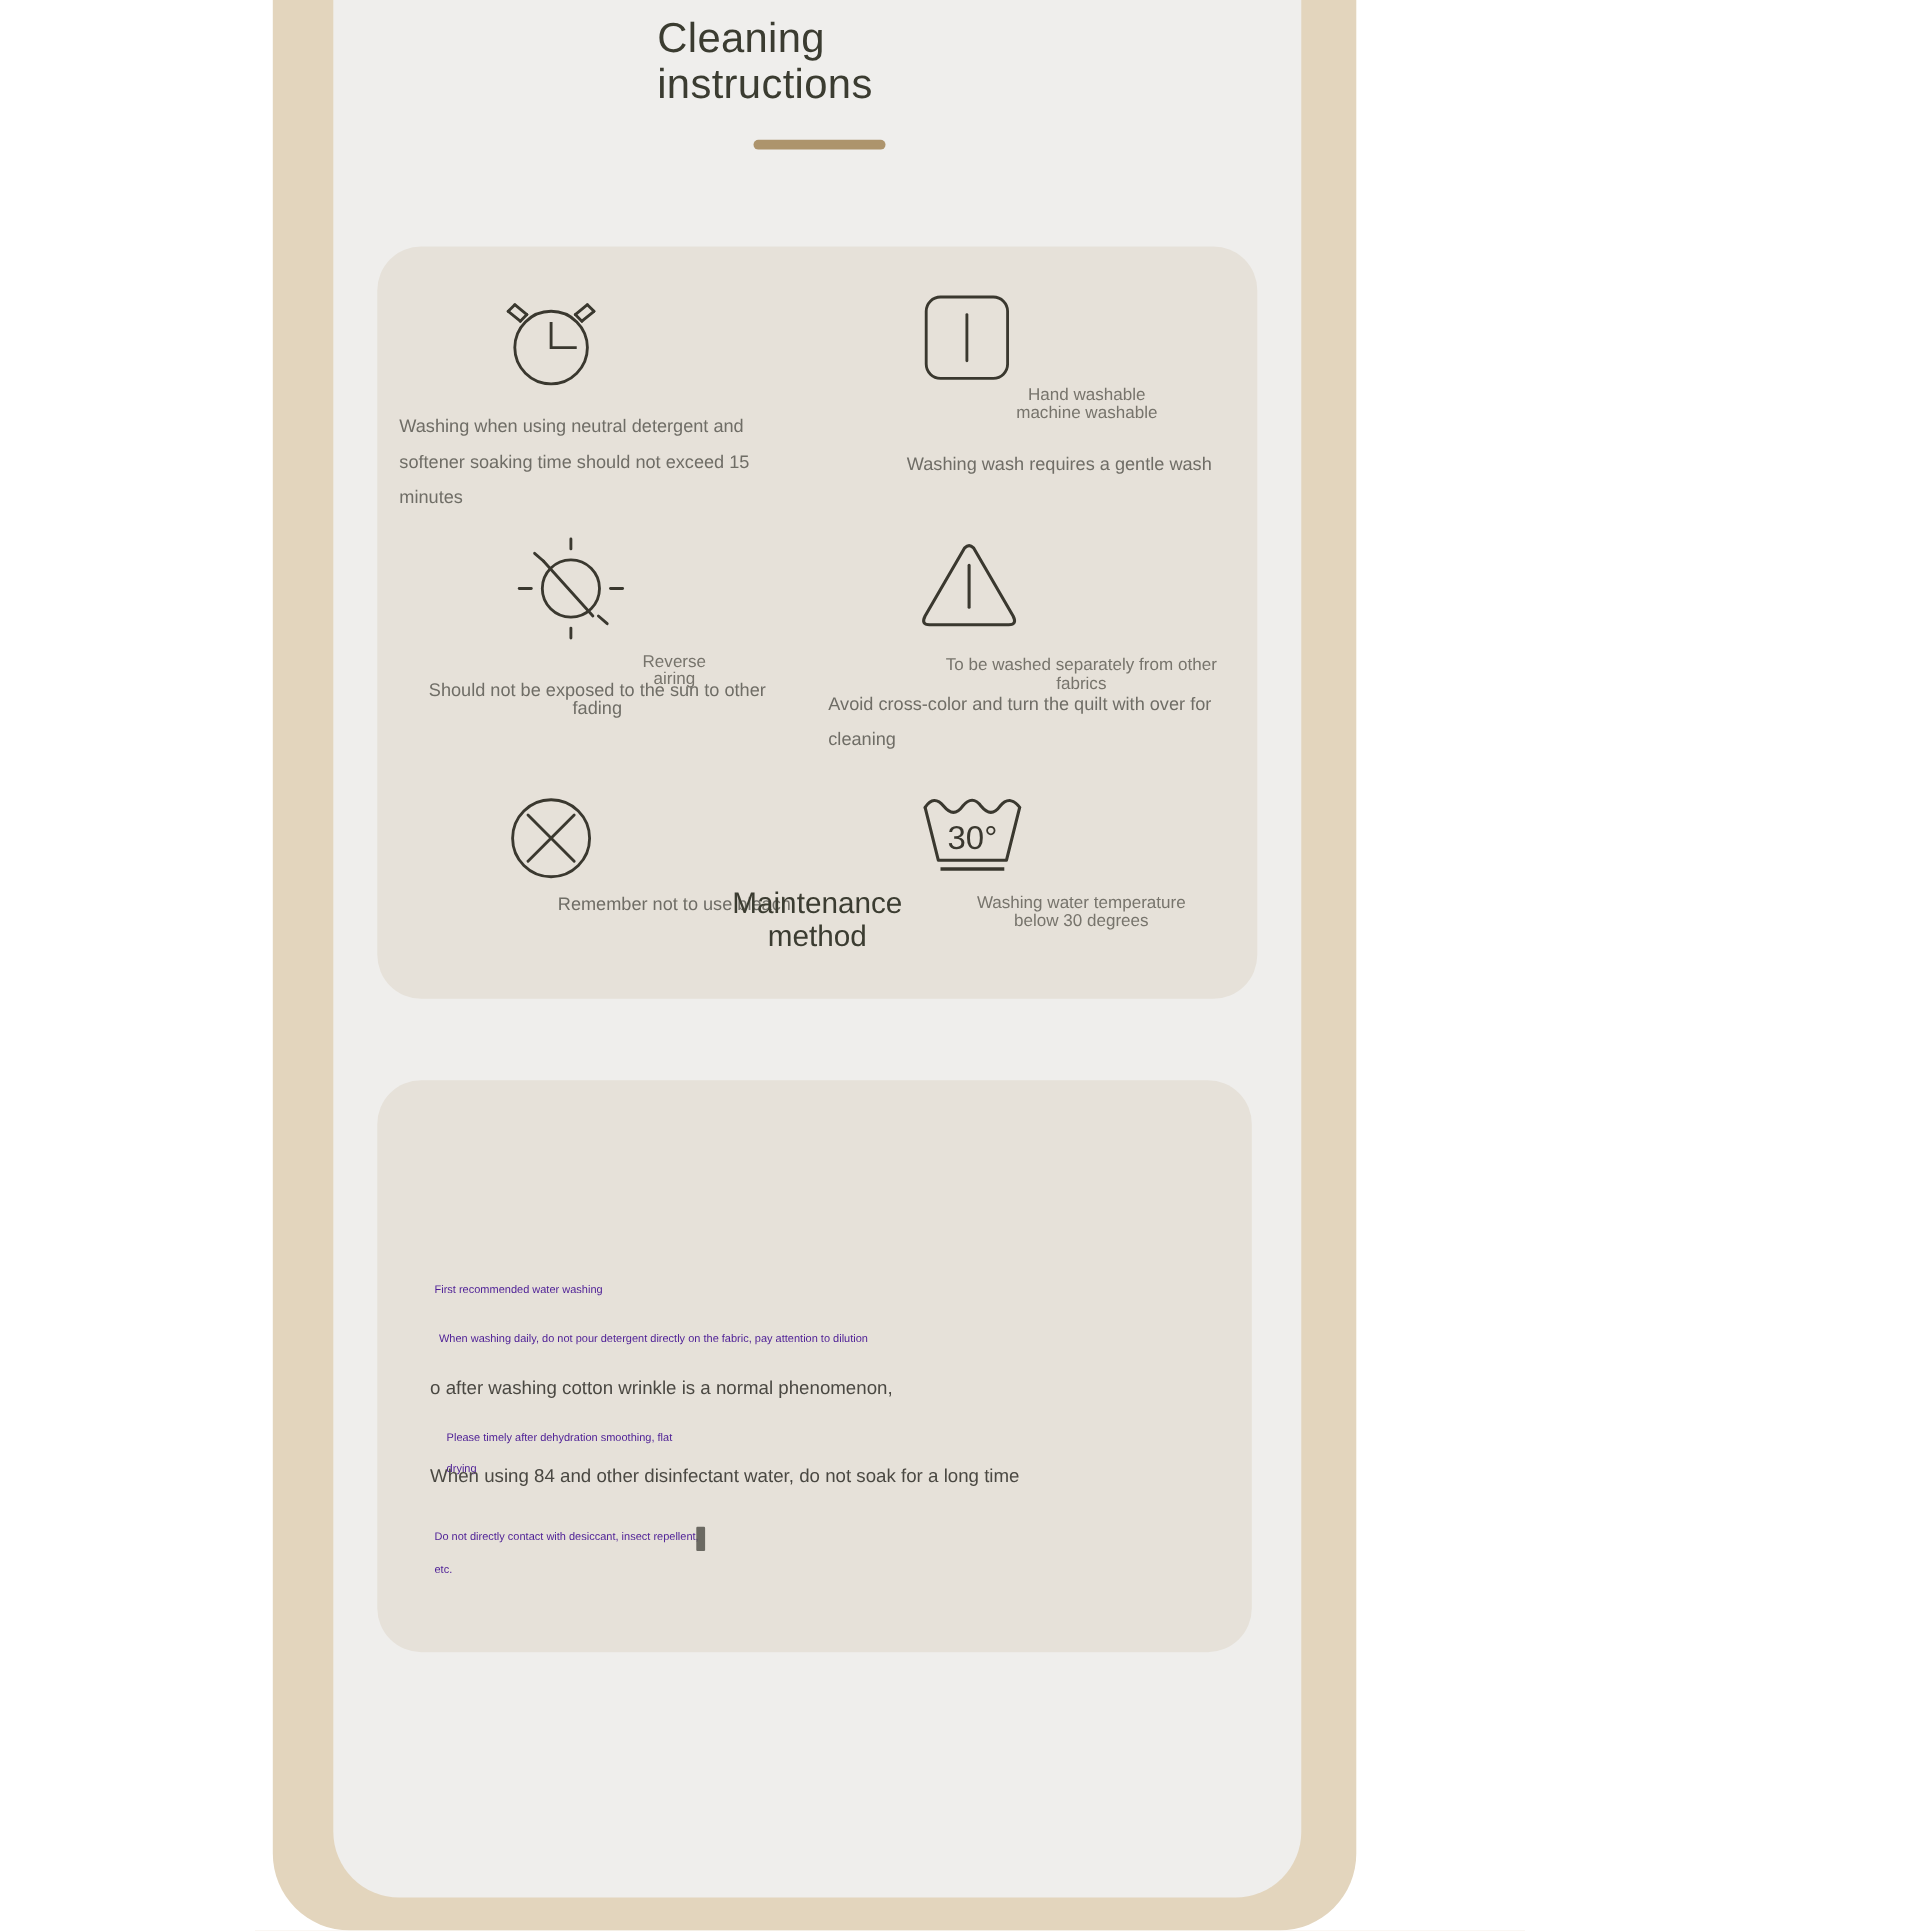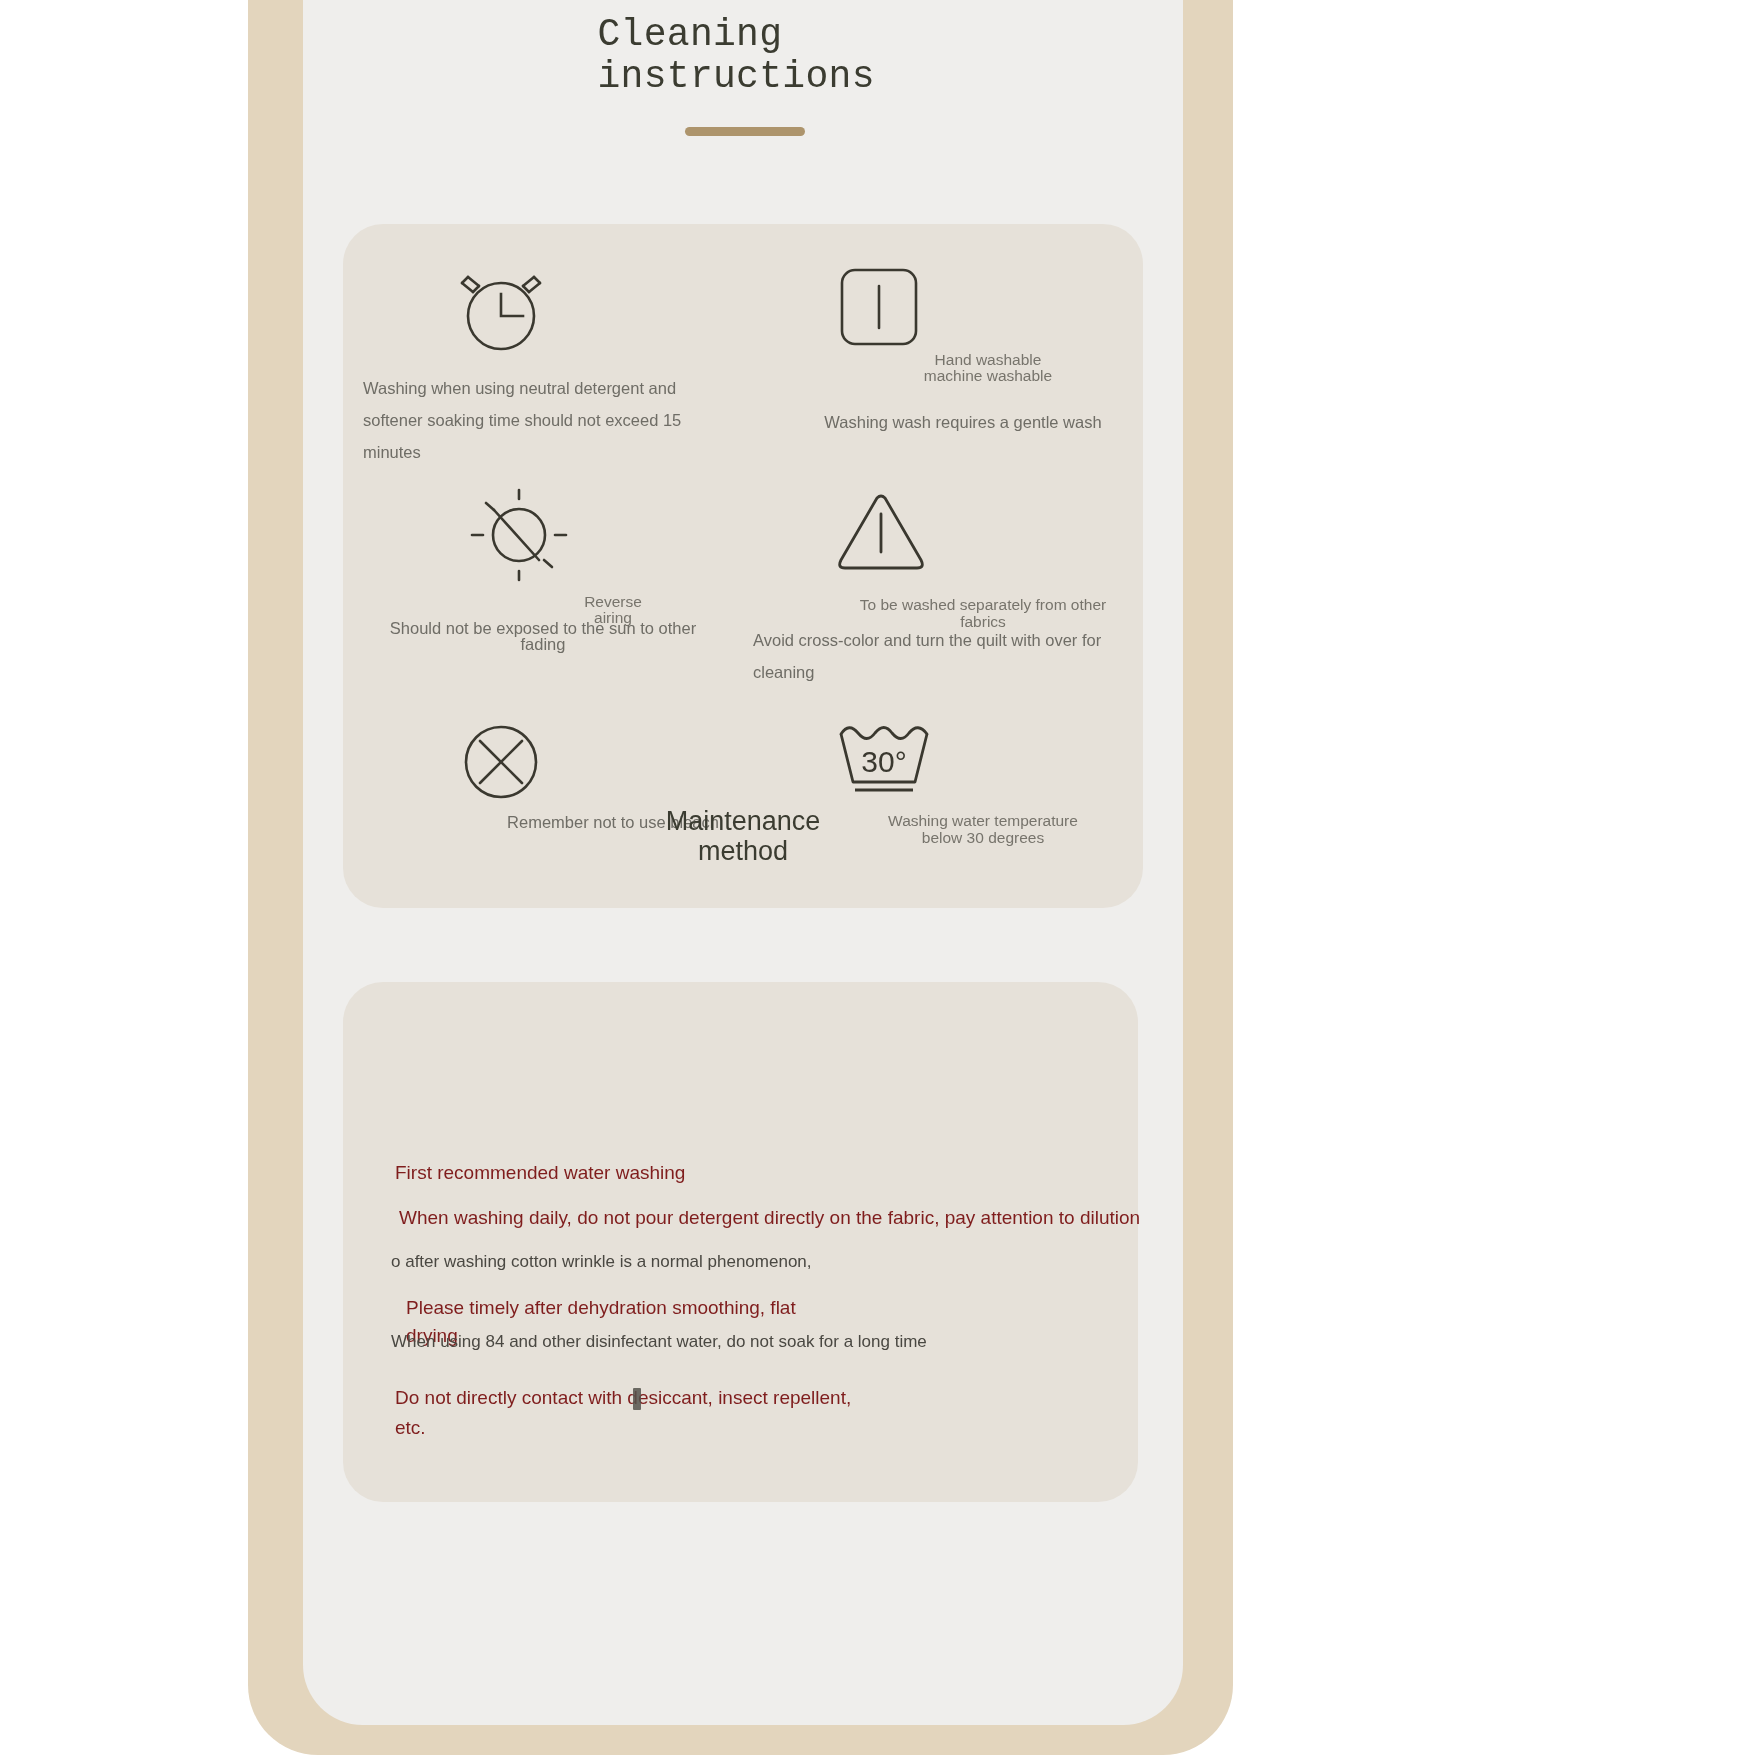--- a/index.html
+++ b/index.html
@@ -43,21 +43,20 @@
     overflow: hidden;
   }
 
   
   .section-header {
     position: absolute;
     left: 0;
     top: 14px;
     width: 823px;
     text-align: center;
-    font-family: Liberation Mono, monospace;
   }
   .section-header .title {
     font-size: 38px;
     line-height: 42px;
     color: #3b3c31;
     font-weight: 400;
     letter-spacing: 0.3px;
     display: inline-block;
     width: 240px;
     text-align: left;
@@ -125,22 +124,22 @@
     font-size: 27px;
     line-height: 30px;
   }
   .m-title span {
     display: inline-block;
     width: 180px;
     text-align: center;
   }
   .m-line {
     position: absolute;
-    font-size: 19px;
-    color: #7f1d1d;
+    font-size: 10px;
+    color: #4c1d95;
     line-height: 20px;
     white-space: pre;
   }
   .m-line.dark {
     color: #4a4842;
     font-size: 17px;
   }
   .cursor-mark {
     position: absolute;
     left: 633px;

